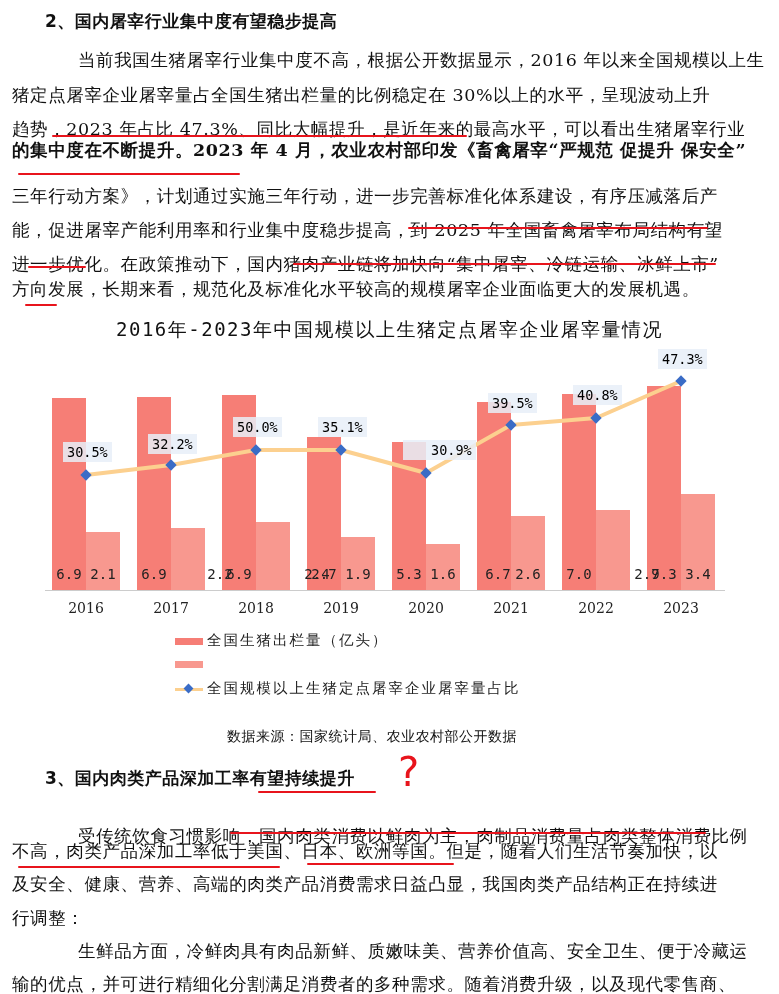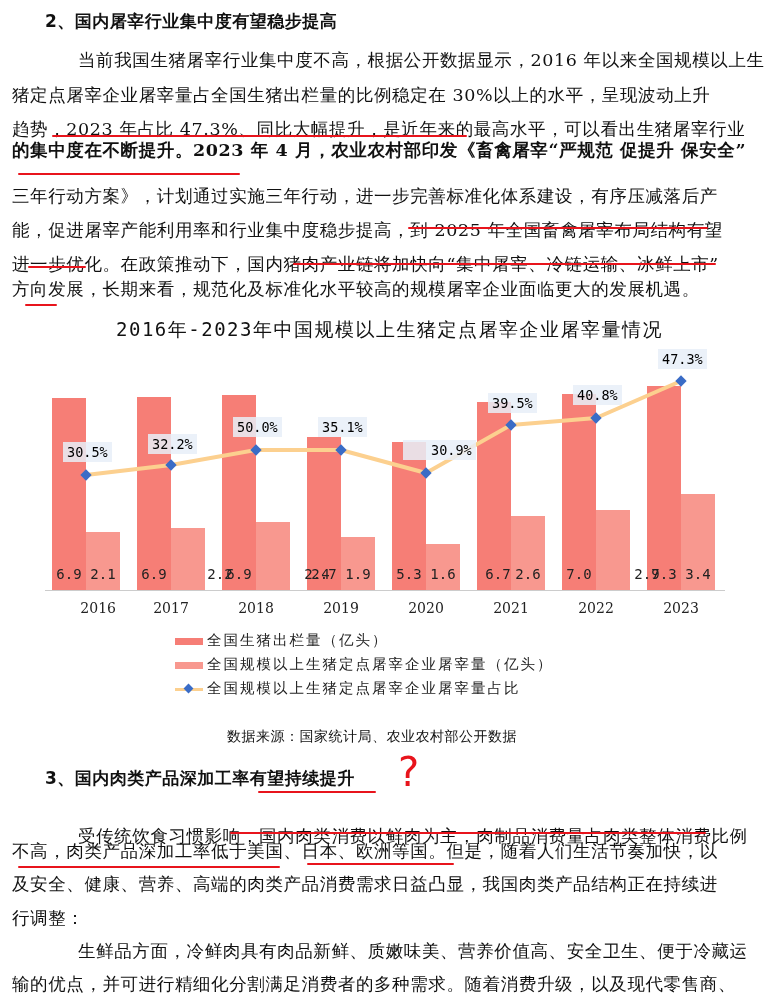--- a/index.html
+++ b/index.html
@@ -101,34 +101,34 @@
 
   <div class="plab" style="left:63px;top:442px;">30.5%</div>
   <div class="plab" style="left:148px;top:434px;">32.2%</div>
   <div class="plab" style="left:233px;top:417px;">50.0%</div>
   <div class="plab" style="left:318px;top:417px;">35.1%</div>
   <div class="plab" style="left:403px;top:440px;padding-left:28px;">30.9%</div>
   <div class="plab" style="left:488px;top:393px;">39.5%</div>
   <div class="plab" style="left:573px;top:385px;">40.8%</div>
   <div class="plab" style="left:658px;top:349px;">47.3%</div>
 
-  <div class="xlab" style="left:56px;text-align:right;">2016</div>
+  <div class="xlab" style="left:56px;">2016</div>
   <div class="xlab" style="left:141px;">2017</div>
   <div class="xlab" style="left:226px;">2018</div>
   <div class="xlab" style="left:311px;">2019</div>
   <div class="xlab" style="left:396px;">2020</div>
   <div class="xlab" style="left:481px;">2021</div>
   <div class="xlab" style="left:566px;">2022</div>
   <div class="xlab" style="left:651px;">2023</div>
 
   <div class="legend-row" style="top:631px;">
     <span class="swatch" style="background:#f67e76;"></span><span>全国生猪出栏量（亿头）</span>
   </div>
   <div class="legend-row" style="top:655px;">
-    <span class="swatch" style="background:#f8988f;"></span><span>全国规模以上生猪定点屠宰企业屠宰量（亿头）</span>
+    <span class="swatch" style="background:#f8988f;"></span>
   </div>
   <div class="legend-row" style="top:679px;">
     <span class="swatch" style="height:3px;background:#fcd08f;position:relative;"><span style="position:absolute;left:10px;top:-3px;width:7px;height:7px;background:#3a6cc6;transform:rotate(45deg);"></span></span><span>全国规模以上生猪定点屠宰企业屠宰量占比</span>
   </div>
 </div>
 
 <div class="src">数据来源：国家统计局、农业农村部公开数据</div>
 
 <div class="h" style="top:767px;">3、国内肉类产品深加工率有望持续提升</div>
 <div class="qmark">?</div>

